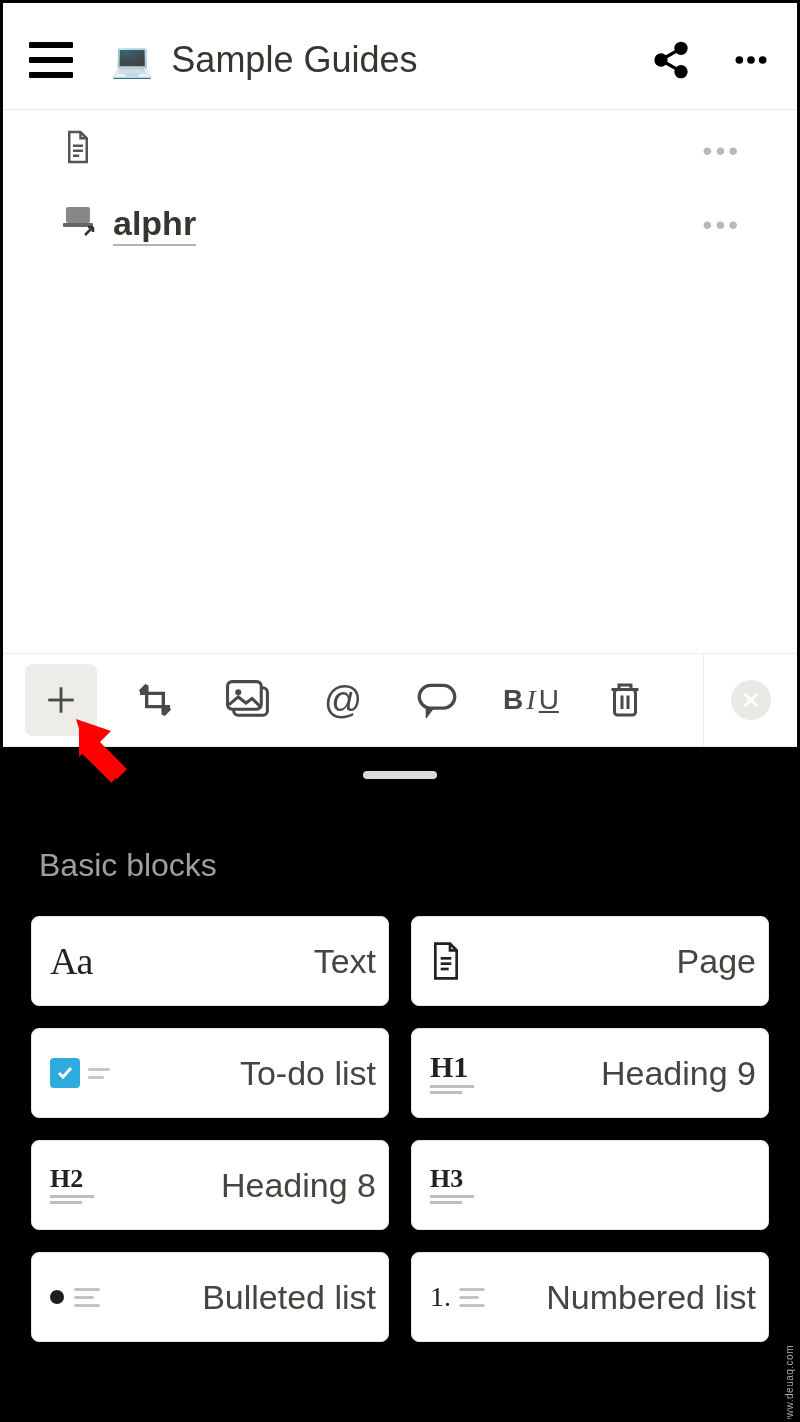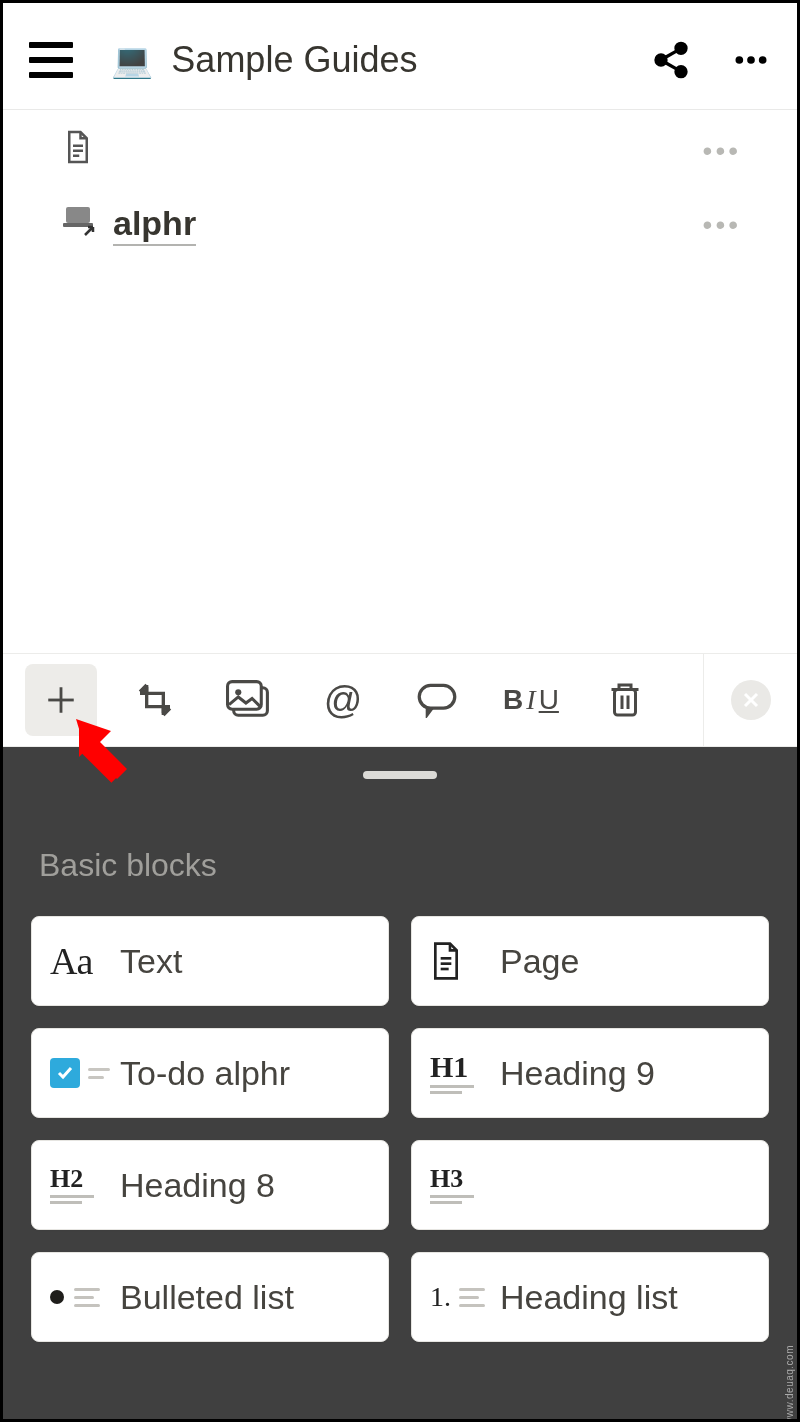--- a/index.html
+++ b/index.html
@@ -24,25 +24,25 @@
     background-position: 12px 8px;
     z-index:-1;
   }
   .toolbar { position:absolute; left:0; right:0; top:650px; height:94px; background:#fff; border-top:1px solid #ececea; border-bottom:1px solid #ececea; display:flex; align-items:center; }
   .tb-btn { width:72px; height:72px; border-radius:8px; display:flex; align-items:center; justify-content:center; margin-left:22px; }
   .tb-btn.active { background:#edece9; }
   .tb-spacer { flex:1; }
   .tb-close { width:94px; height:94px; border-left:1px solid #ececea; display:flex; align-items:center; justify-content:center; }
   .tb-close-circle { width:40px; height:40px; border-radius:50%; background:#eae9e6; display:flex; align-items:center; justify-content:center; }
   .arrow { position:absolute; left:68px; top:714px; z-index:5; }
-  .sheet { position:absolute; left:0; right:0; top:744px; bottom:0; background:#404040; }
+  .sheet { position:absolute; left:0; right:0; top:744px; bottom:0; background:#000000; }
   .handle { width:74px; height:8px; background:#dcdbd7; border-radius:4px; margin:24px auto 0 auto; }
   .section-title { font-size:32px; color:#a09f9b; margin:68px 0 32px 36px; }
   .grid { display:grid; grid-template-columns: 1fr 1fr; gap:22px 22px; padding: 0 28px; }
-  .card { background:#fff; border:1px solid #e6e5e1; border-radius:8px; height:90px; display:flex; align-items:center; padding:0 12px 0 18px; box-shadow: 0 1px 2px rgba(0,0,0,0.03); }
+  .card { background:#fff; border:1px solid #e6e5e1; border-radius:8px; height:90px; display:flex; align-items:center; padding:0 12px 0 18px; box-shadow: 0 1px 2px rgba(0,0,0,0.03); justify-content: space-between; }
   .card-icon { width:70px; display:flex; align-items:center; justify-content:flex-start; }
   .card-label { font-size:34px; color:#46443f; }
   .Aa { font-family: Georgia, 'Times New Roman', serif; font-size:38px; font-weight:500; color:#222; letter-spacing:-1px; }
   .todo-box { width:30px; height:30px; background:#2eaadc; border-radius:4px; display:flex; align-items:center; justify-content:center; margin-right:8px;}
   .todo-lines { display:flex; flex-direction:column; gap:5px; }
   .todo-lines span { width:22px; height:3px; background:#c8c6c1; border-radius:2px;}
   .hicon { font-family: Georgia, serif; font-size:26px; font-weight:600; color:#222; display:flex; flex-direction:column; align-items:flex-start; line-height:1;}
   .hicon .hl { width:44px; height:3px; background:#bfbeb9; margin-top:3px;}
   .hicon .hl.sm { width:32px;}
   .bul-dot { width:14px; height:14px; background:#1f1e1b; border-radius:50%; margin-right:10px;}
@@ -218,21 +218,21 @@
           <div class="todo-box">
               <svg width="18" height="18" viewBox="0 0 18 18" stroke="#fff" stroke-width="3" fill="none">
                 <polyline points="3,9 7,13 15,4"></polyline>
               </svg>
             </div>
           <div class="todo-lines">
               <span></span>
               <span style="width:16px"></span>
             </div>
         </div>
-        <span class="card-label">To-do alphr</span>
+        <span class="card-label">To-do list</span>
       </div>
       <div class="card">
         <div class="card-icon">
             <div class="hicon">
               <span style="font-size:30px">H1</span>
               <span class="hl"></span>
               <span class="hl sm"></span>
             </div>
           </div>
         <span class="card-label">Heading 9</span>
@@ -269,19 +269,19 @@
       </div>
       <div class="card">
         <div class="card-icon" style="align-items:center;">
             <span class="num1">1.</span>
             <div class="lines3">
               <span></span>
               <span></span>
               <span></span>
             </div>
           </div>
-        <span class="card-label">Heading list</span>
+        <span class="card-label">Numbered list</span>
       </div>
     </div>
   </div>
 
   <div class="watermark">www.deuaq.com</div>
 </div>
 
 </body></html>

